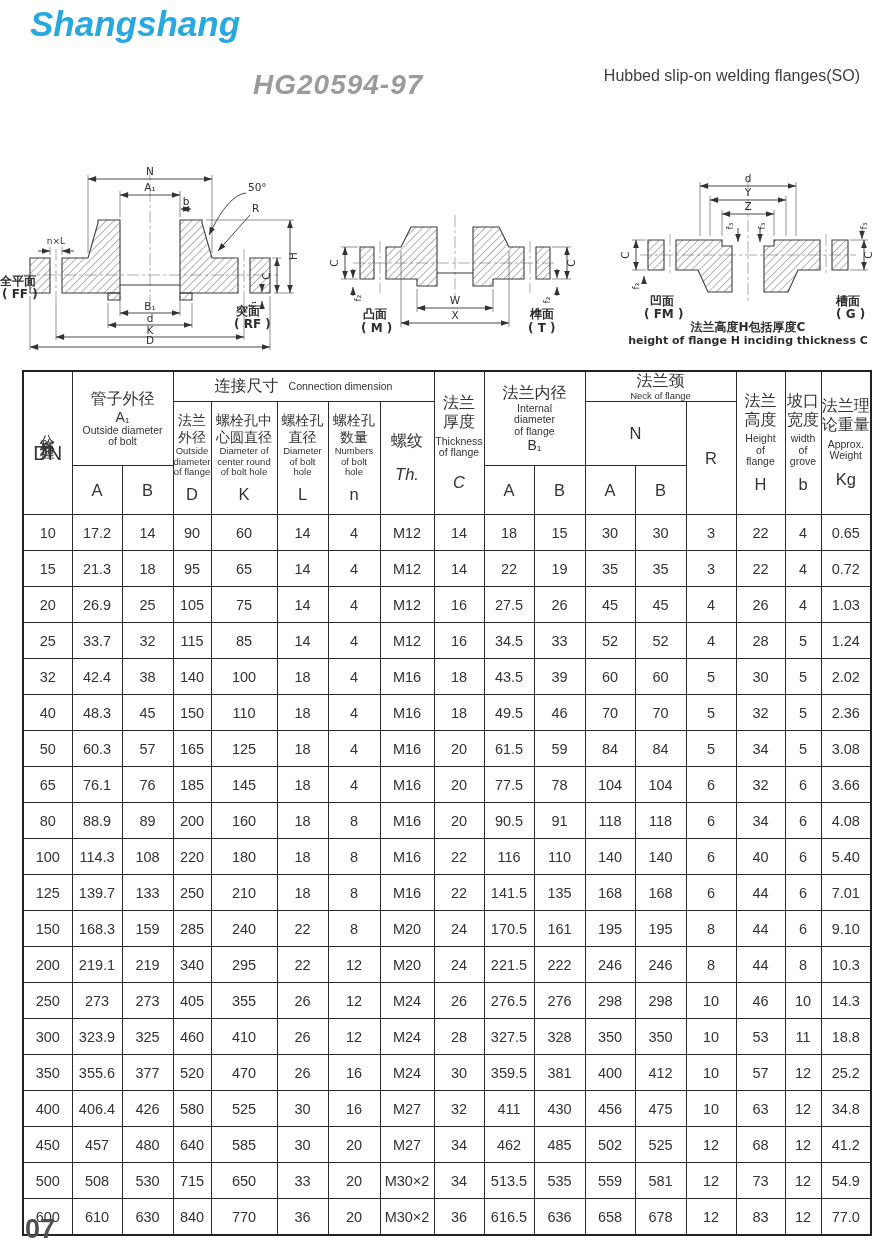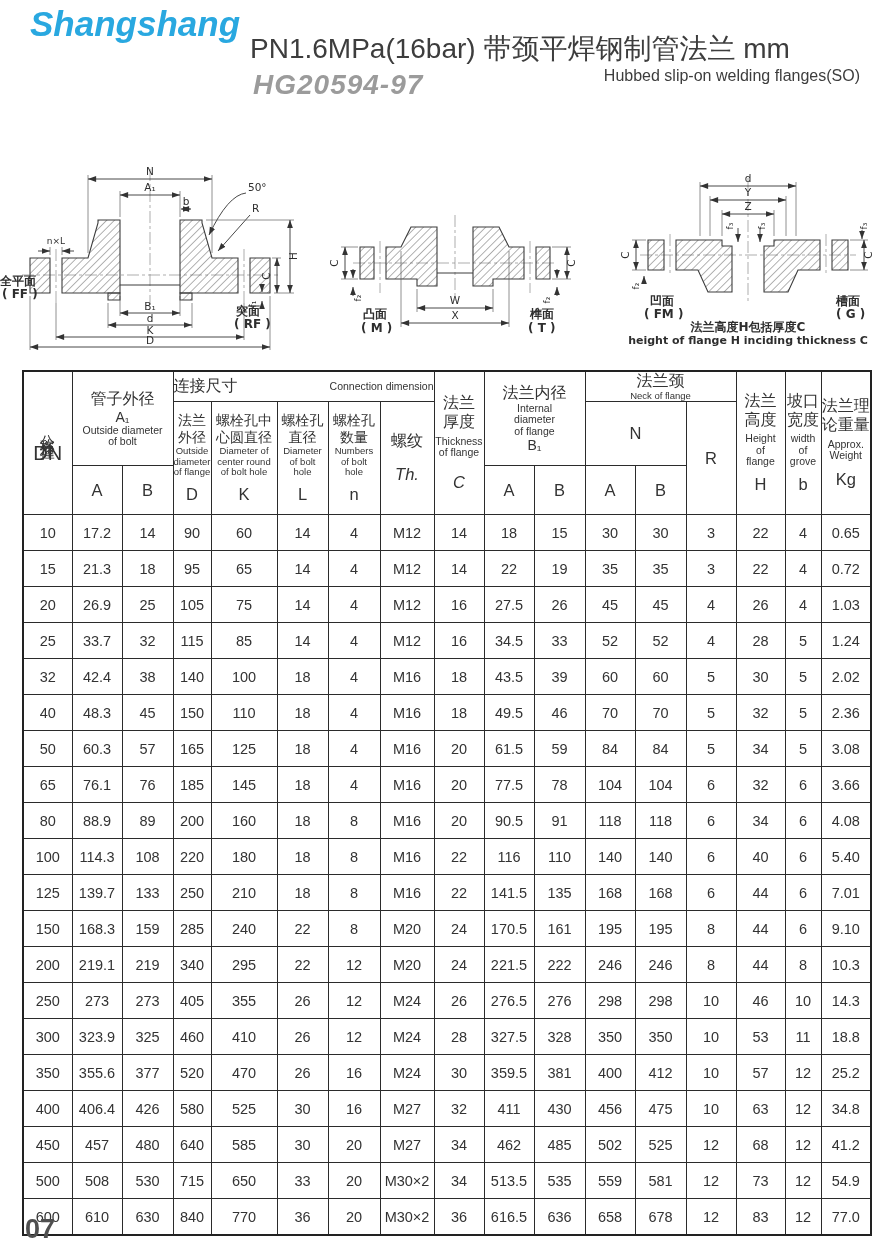--- a/index.html
+++ b/index.html
@@ -39,21 +39,21 @@
   .spec tr.h2{height:64px;}
   .spec tr.h3{height:49px;}
   .spec tbody td{height:35px;font-size:14.5px;}
   .cjk{font-size:16px;line-height:1.18;}
   .cjk-s{font-size:14px;line-height:1.22;}
   .en{font-size:10.5px;line-height:1.08;}
   .en-s{font-size:9.5px;line-height:1.08;}
   .letter{font-size:16.5px;}
   .subletter{font-size:14px;}
   .mt4{margin-top:4px;} .mt8{margin-top:8px;} .mt14{margin-top:14px;font-style:italic;}
-  .conn-row{display:flex;align-items:center;justify-content:space-between;gap:10px;}
+  .conn-row{display:flex;align-items:center;justify-content:center;gap:10px;}
   .vtext{writing-mode:vertical-rl;text-orientation:upright;font-size:15px;
          letter-spacing:4px;margin:0 auto;line-height:1;}
   .dncode{font-size:20px;margin-top:4px;}
 
   .pageno{position:absolute;left:25px;top:1214px;font-size:27px;color:#4f4f4f;font-weight:bold;}
 </style>
 </head>
 <body>
 
 <div class="page">
@@ -68,21 +68,20 @@
       </marker>
       <marker id="as" markerWidth="10" markerHeight="8" refX="0.5" refY="4" orient="auto">
         <path d="M9.5,0.8 L0.5,4 L9.5,7.2 Z" fill="#333"></path>
       </marker>
     </defs>
   </svg>
 
   <div class="logo">
     <div class="logo-main">Shangshang</div>
   </div>
-  <div class="title-zh">PN1.6MPa(16bar) 带颈平焊钢制管法兰  mm</div>
   <div class="std">HG20594-97</div>
   <div class="title-en">Hubbed slip-on welding flanges(SO)</div>
 
   <svg class="dwg" style="left:0;top:163px" width="300" height="192" viewBox="0 0 300 192">
     <line class="cl" x1="150" y1="6" x2="150" y2="142"></line>
     <line class="cl" x1="22" y1="112" x2="278" y2="112"></line>
     <line class="cl" x1="56" y1="86" x2="56" y2="140"></line>
     <line class="cl" x1="244" y1="86" x2="244" y2="140"></line>
     <path class="part" d="M30,95 L50,95 L50,130 L30,130 Z"></path>
     <path class="part" d="M62,95 L88,95 L98,60 L98,57 L120,57 L120,130 L62,130 Z"></path>

